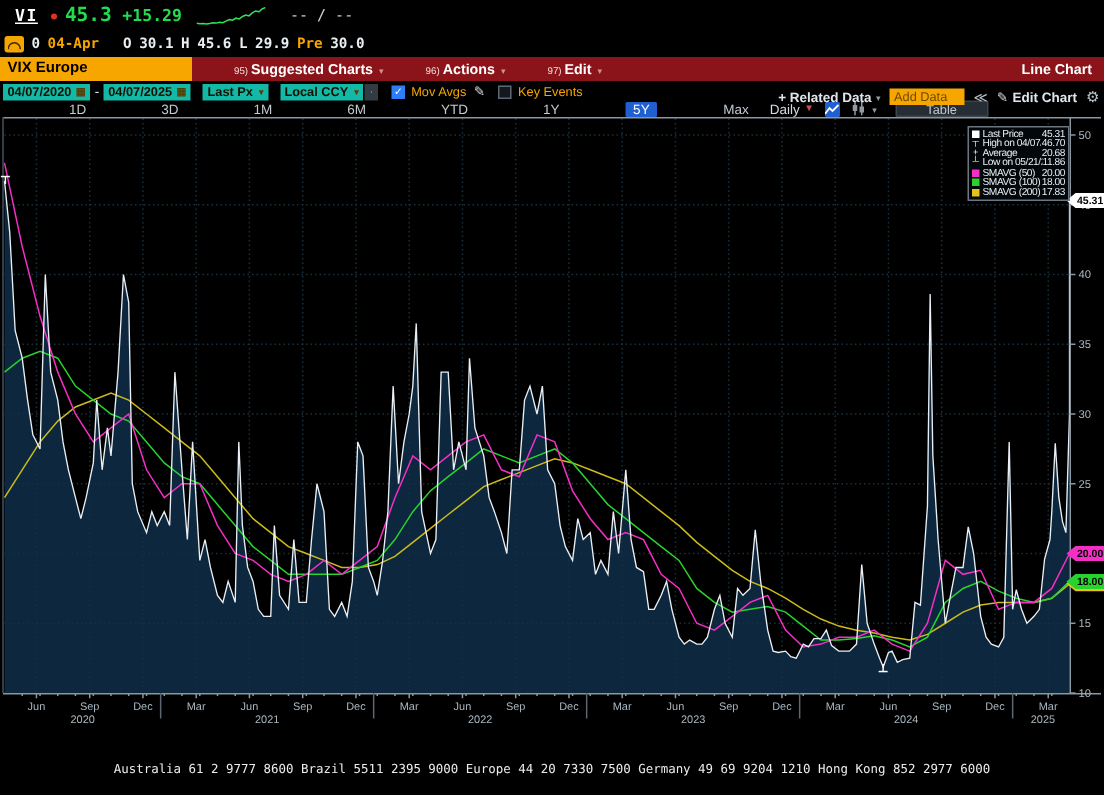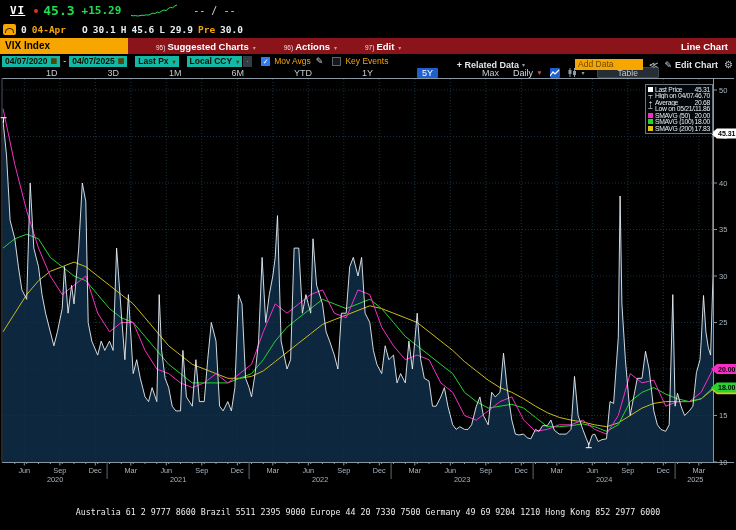--- a/index.html
+++ b/index.html
@@ -57,21 +57,21 @@
   #period-caret{color:#c75050;font-size:6.5px;margin-left:3px;}
   .icon-btn{width:14px;height:10px;margin-left:7px;display:flex;align-items:center;justify-content:center;}
   .icon-btn.active{background:#1f5fd0;border-radius:1px;}
   .caret-sm{color:#8f9aa2;font-size:6px;margin-left:5px;}
   #table-btn{margin-left:12px;background:#262d34;border:1px solid #3c454d;color:#c3cad0;font-size:8.5px;height:11px;line-height:10px;padding:0 20px;border-radius:1px;box-sizing:border-box;}
 
   
   #right-cluster{top:58px;right:3px;height:13px;display:flex;align-items:center;font-size:9px;color:#dfe5ea;}
   #related{font-weight:bold;}
   #related-caret{color:#8f9aa2;font-size:6px;margin:0 6px 0 3px;}
-  #add-data{background:#f7a600;color:#6b4a00;width:68px;height:11px;line-height:11px;font-size:8.5px;padding:0 3px;box-sizing:border-box;margin-left:44px;}
+  #add-data{background:#f7a600;color:#6b4a00;width:50px;height:11px;line-height:11px;font-size:8.5px;padding:0 3px;box-sizing:border-box;}
   #collapse{color:#b9c2c9;font-size:9px;margin:0 6px;}
   #edit-chart{font-weight:bold;}
   #gear{color:#b9c2c9;font-size:10px;margin-left:6px;}
 
   
   #plot-svg{position:absolute;left:0;top:78px;}
   #legend{left:645px;top:84px;width:68px;background:rgba(2,7,12,0.93);border:1px solid #6b7680;padding:1px 2px;box-sizing:border-box;font-size:6.8px;color:#e8edf1;}
   .lrow{display:flex;align-items:center;height:6.5px;}
   .lmark{width:5px;height:5px;flex:0 0 5px;margin-right:2px;}
   .lmark.ch{background:none;color:#fff;font-size:6px;line-height:5px;text-align:center;}
@@ -108,21 +108,21 @@
     <span class="q-w">30.1</span>
     <span class="q-w">H</span>
     <span class="q-w">45.6</span>
     <span class="q-w">L</span>
     <span class="q-w">29.9</span>
     <span class="q-a">Pre</span>
     <span class="q-w">30.0</span>
   </div>
 
   <div id="menubar" class="abs">
-    <div id="sec-tab">VIX Index</div>
+    <div id="sec-tab">VIX Europe</div>
     <div class="menu-item">
       <span class="menu-num">95)</span>
       <span class="menu-label">Suggested Charts</span>
       <span class="menu-caret">▾</span>
     </div>
     <div class="menu-item">
       <span class="menu-num">96)</span>
       <span class="menu-label">Actions</span>
       <span class="menu-caret">▾</span>
     </div>

